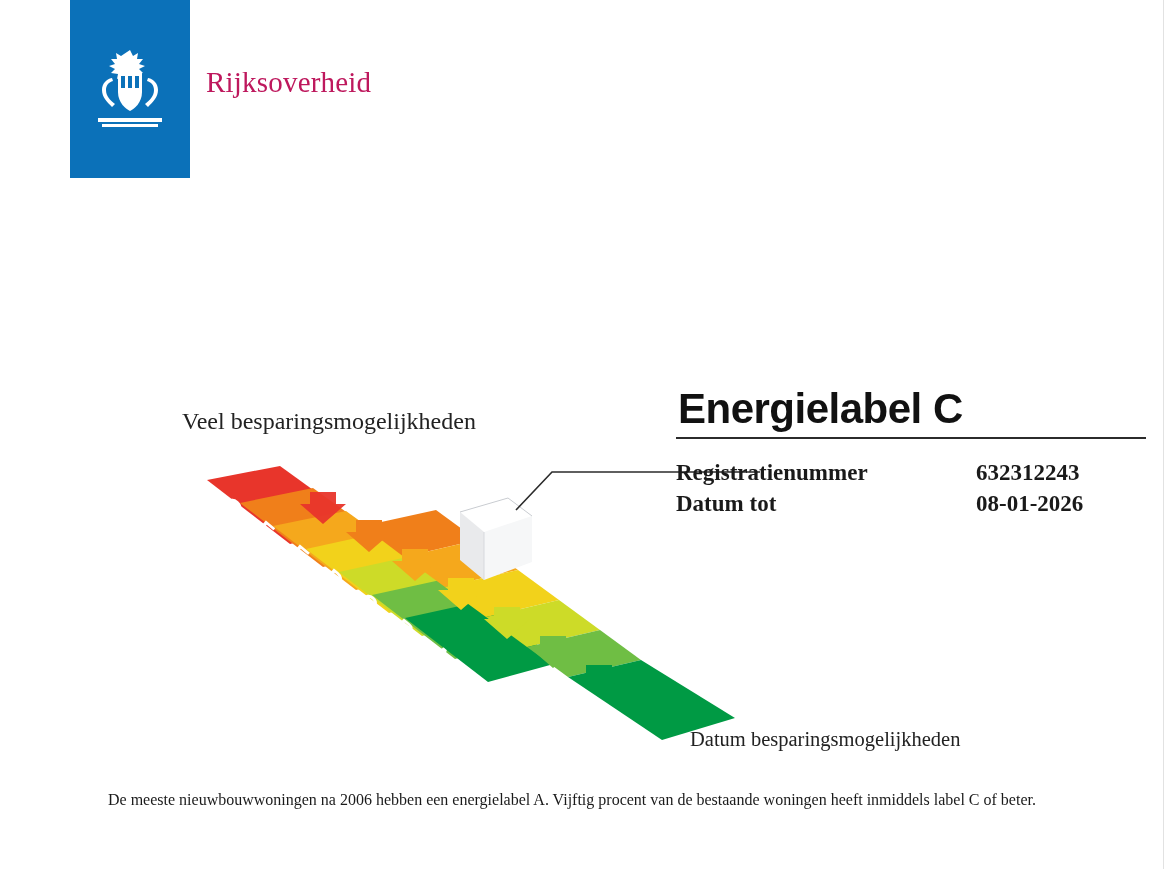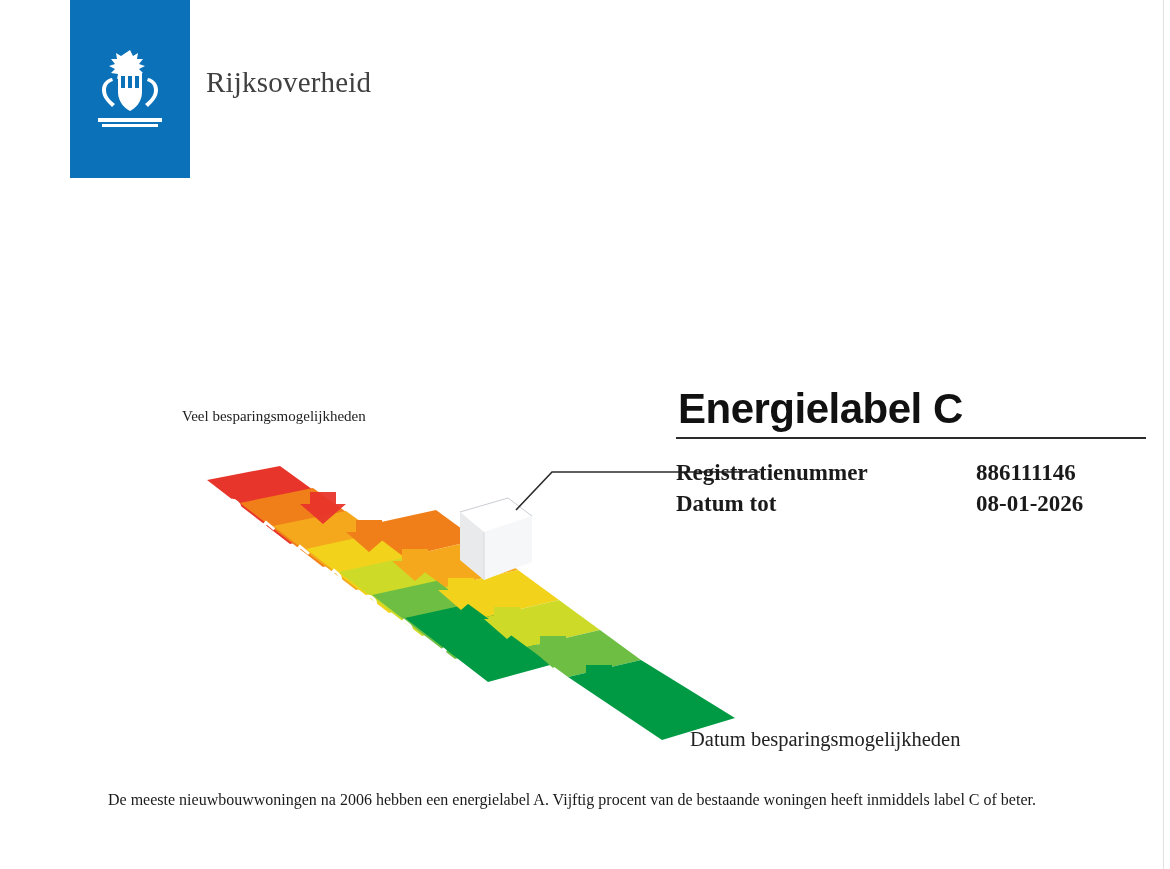--- a/index.html
+++ b/index.html
@@ -34,38 +34,38 @@
     display: flex;
     align-items: center;
     justify-content: center;
   }
   .org-name {
     position: absolute;
     left: 206px;
     top: 66px;
     font-size: 29px;
     letter-spacing: 0.2px;
-    color: #404040;
+    color: #be185d;
     font-family: "Liberation Serif", serif;
   }
 
   
   .label-area {
     position: absolute;
     left: 0;
     top: 330px;
     width: 1170px;
     height: 470px;
   }
 
   .caption-top {
     position: absolute;
     left: 182px;
     top: 78px;
-    font-size: 15px;
+    font-size: 24px;
     color: #222;
     white-space: nowrap;
   }
   .caption-bottom {
     position: absolute;
     left: 690px;
     top: 398px;
     font-size: 20.5px;
     color: #222;
     white-space: nowrap;
@@ -244,21 +244,21 @@
     </svg>
   </div>
 </div>
 
 <div class="info-panel">
   <div class="energy-title">Energielabel C</div>
   <div class="rule"></div>
 
   <div class="info-row">
     <span class="k">Registratienummer</span>
-    <span class="v">886111146</span>
+    <span class="v">632312243</span>
   </div>
   <div class="info-row">
     <span class="k">Datum tot</span>
     <span class="v">08-01-2026</span>
   </div>
 </div>
 
 <div class="footer-text">De meeste nieuwbouwwoningen na 2006 hebben een energielabel A. Vijftig procent van de bestaande woningen heeft inmiddels label C of beter.</div>
 
 <div class="edge-right"></div>

